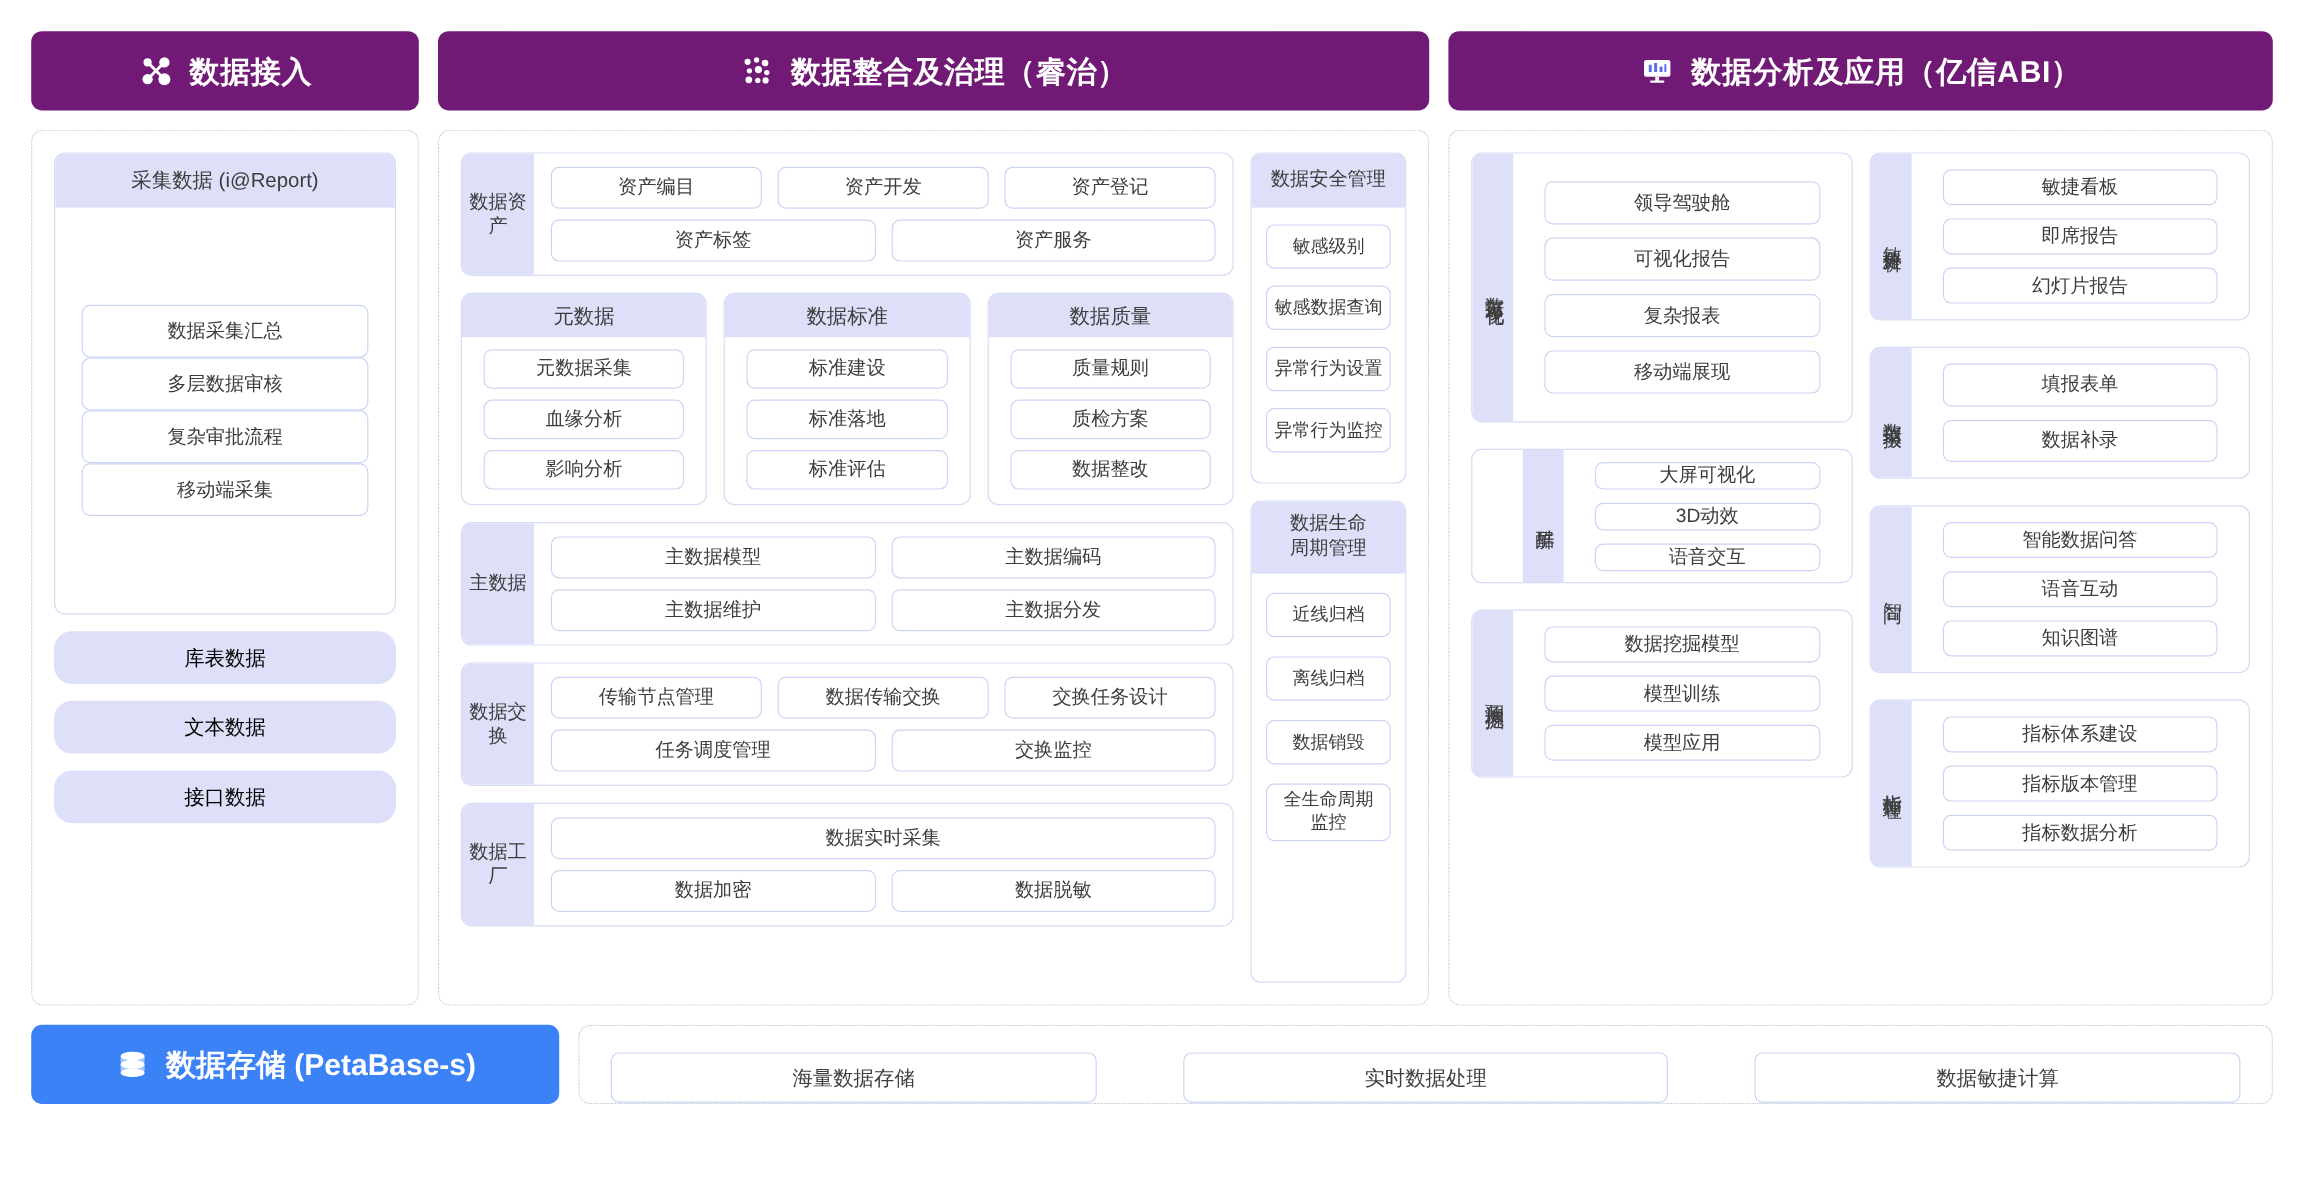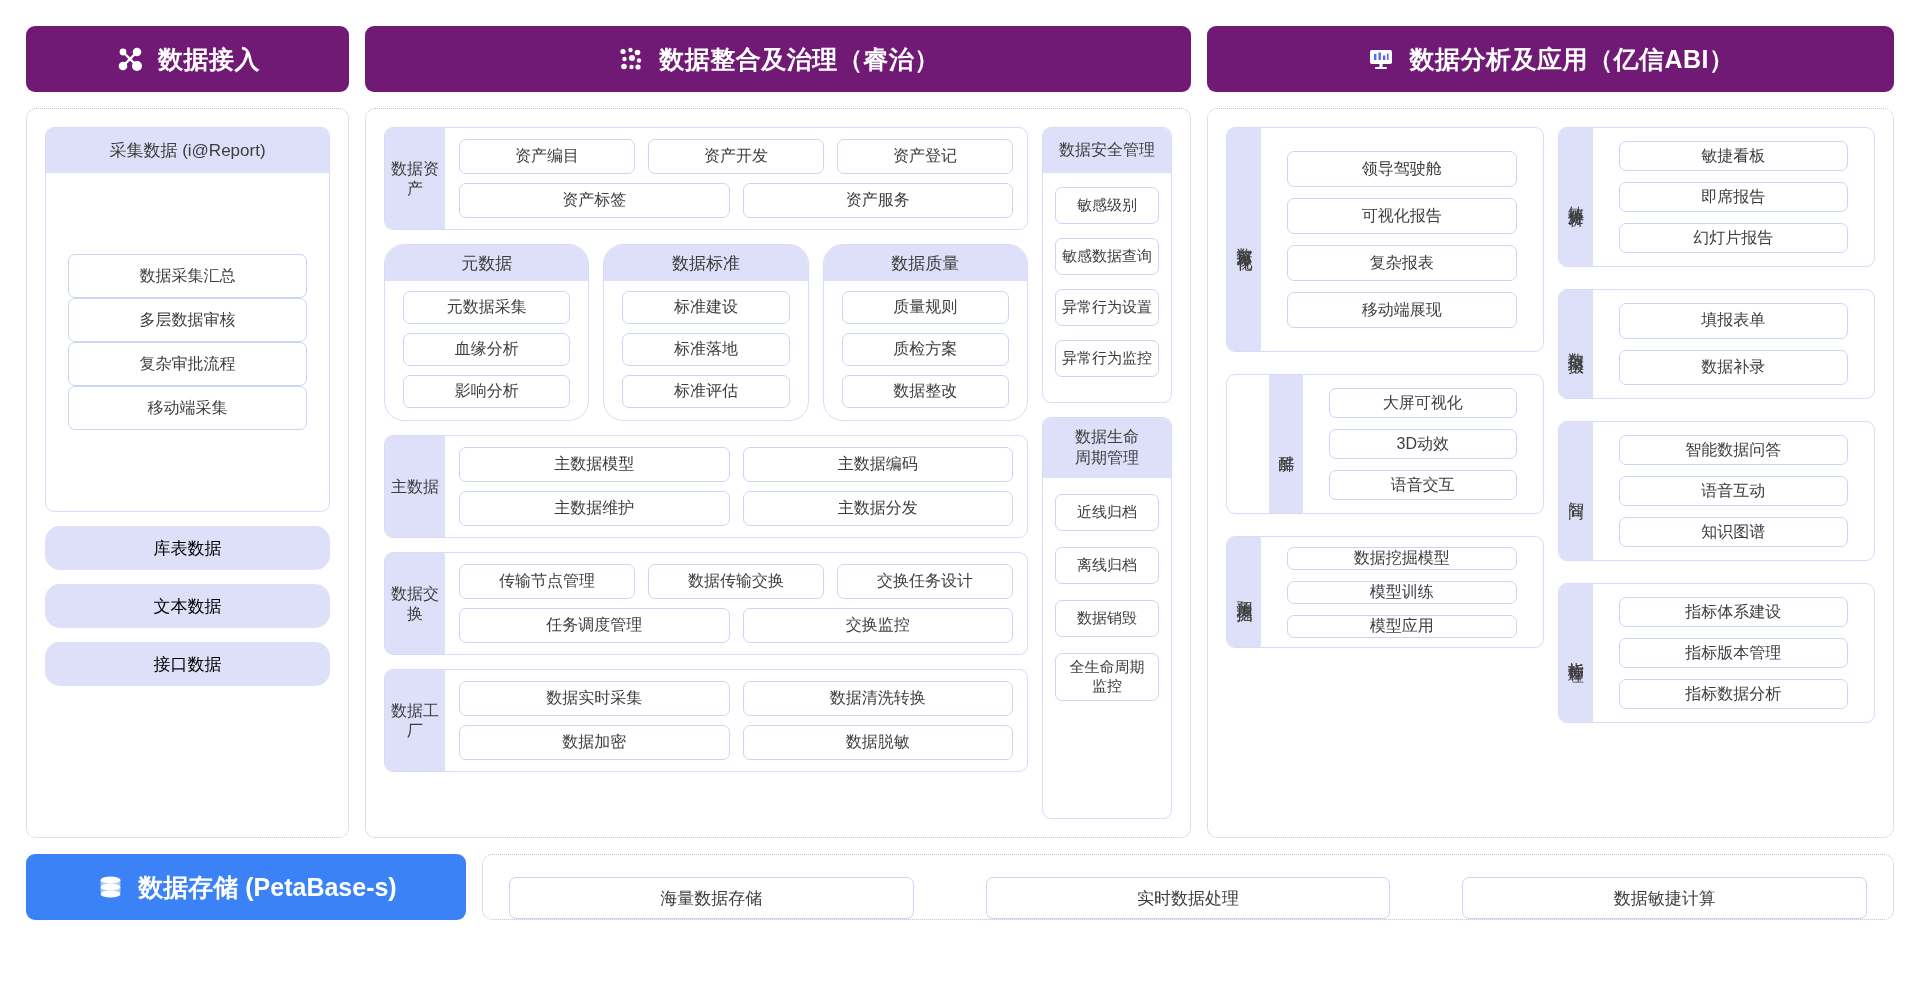--- a/index.html
+++ b/index.html
@@ -103,21 +103,21 @@
   }
   .side-body { flex: 1; padding: 11px 14px; display: flex; flex-direction: column; gap: 9px; justify-content: flex-start; }
   .side-row { display: flex; gap: 13px; }
   .side-row .chip { flex: 1; height: 35px; }
 
   
   .triple { display: flex; gap: 14px; }
   .minicard {
     flex: 1;
     border: 1px solid #d6dcf5;
-    border-radius: 20px;
+    border-radius: 9px;
     overflow: hidden;
     display: flex; flex-direction: column;
     background: #fff;
   }
   .minicard-title {
     background: #dde0f8;
     height: 36px;
     display: flex; align-items: center; justify-content: center;
     font-size: 17px; color: #3d3d3d;
   }
@@ -155,22 +155,22 @@
     width: 34px; flex: 0 0 34px;
     display: flex; align-items: center; justify-content: center;
     font-size: 16px; color: #3d3d3d;
     writing-mode: vertical-rl;
     letter-spacing: 2px;
     padding: 6px 0;
   }
   .an-body { flex: 1; padding: 13px 26px; display: flex; flex-direction: column; gap: 11px; justify-content: center; }
   .an-body .chip { height: 36px; }
   .an-left-1 { height: 225px; }
-  .an-left-2 { height: 140px; padding-left: 42px; }
-  .an-left-3 { height: 112px; }
+  .an-left-2 { height: 112px; padding-left: 42px; }
+  .an-left-3 { height: 140px; }
   .an-right-1 { height: 140px; }
   .an-right-2 { height: 110px; }
   .an-right-3 { height: 140px; }
   .an-right-4 { height: 140px; }
   .an-half-right { gap: 22px; }
 
   
   .bottom { display: flex; gap: 16px; margin-top: 16px; height: 66px; flex: 0 0 auto; }
   .storage-hdr {
     width: 440px;
@@ -335,21 +335,20 @@
               <div class="chip">交换监控</div>
             </div>
           </div>
         </div>
 
         <div class="sideblock">
           <div class="side-label">数据工厂</div>
           <div class="side-body">
             <div class="side-row">
               <div class="chip">数据实时采集</div>
-              <div class="chip">数据清洗转换</div>
             </div>
             <div class="side-row">
               <div class="chip">数据加密</div>
               <div class="chip">数据脱敏</div>
             </div>
           </div>
         </div>
       </div>
 
       <div class="gov-right">

